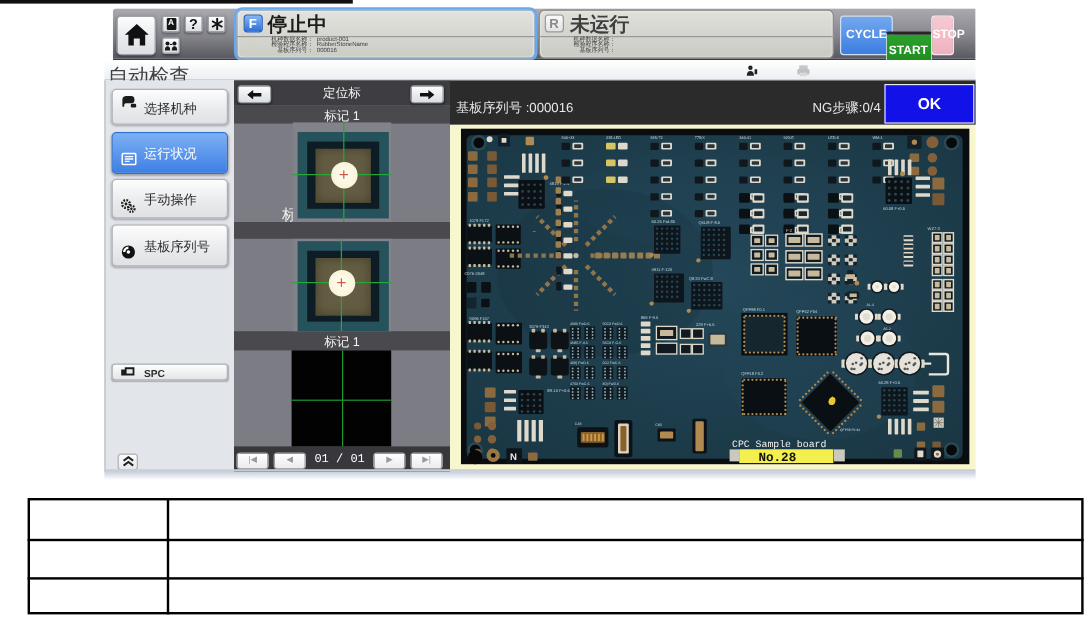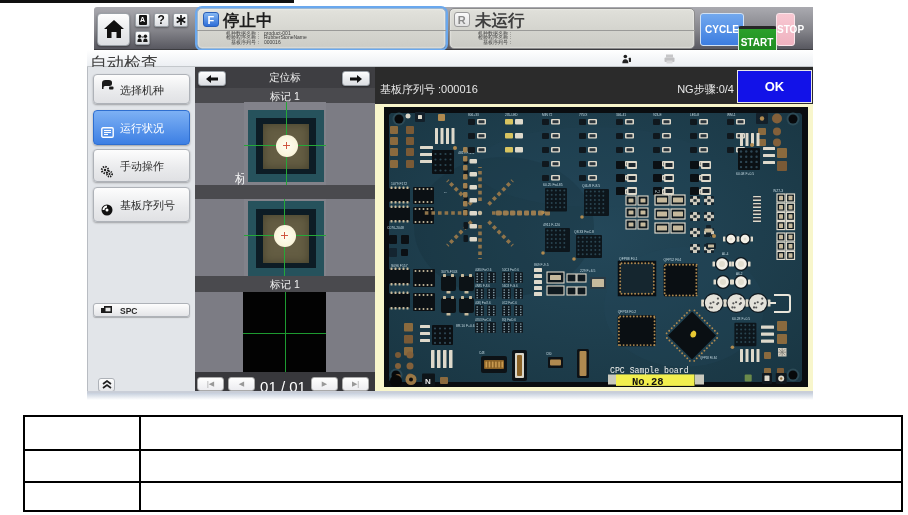--- a/index.html
+++ b/index.html
@@ -153,21 +153,21 @@
 <div class="abs" style="left:156px;top:326px;width:83px;height:1px;background:#1d9a30;"></div>
 <div class="abs" style="left:198px;top:285px;width:1px;height:80px;background:#1d9a30;"></div>
 <div class="abs" style="left:110px;top:370px;width:27px;height:13.5px;background:linear-gradient(#fefefe,#ececf0);border:1px solid #aaa;border-radius:3px;"></div>
       <div class="abs" style="left:110px;top:372px;width:27px;text-align:center;font-size:7px;color:#999;line-height:9px;">|◀</div>
       <div class="abs" style="left:141px;top:370px;width:27px;height:13.5px;background:linear-gradient(#fefefe,#ececf0);border:1px solid #aaa;border-radius:3px;"></div>
       <div class="abs" style="left:141px;top:372px;width:27px;text-align:center;font-size:7px;color:#999;line-height:9px;">◀</div>
       <div class="abs" style="left:224px;top:370px;width:27px;height:13.5px;background:linear-gradient(#fefefe,#ececf0);border:1px solid #aaa;border-radius:3px;"></div>
       <div class="abs" style="left:224px;top:372px;width:27px;text-align:center;font-size:7px;color:#999;line-height:9px;">▶</div>
       <div class="abs" style="left:255px;top:370px;width:27px;height:13.5px;background:linear-gradient(#fefefe,#ececf0);border:1px solid #aaa;border-radius:3px;"></div>
       <div class="abs" style="left:255px;top:372px;width:27px;text-align:center;font-size:7px;color:#999;line-height:9px;">▶|</div>
-      <div class="abs" style="left:170px;top:370.5px;width:52px;text-align:center;font-size:15px;color:#fff;">01 / 01</div>
+      <div class="abs" style="left:170px;top:370.5px;width:52px;text-align:center;font-size:10px;color:#fff;font-family:Liberation Mono, monospace;">01 / 01</div>
 <div class="abs" style="left:288px;top:60px;width:438px;height:37px;background:#2b2b2b;"></div>
 <div class="abs" style="left:293px;top:75px;font-size:11px;color:#e8e8e8;">基板序列号 :000016</div>
 <div class="abs" style="left:560px;top:75px;width:87px;text-align:right;font-size:11px;color:#e8e8e8;">NG步骤:0/4</div>
 <div class="abs" style="left:650px;top:63px;width:75px;height:33px;background:#1212e8;border:1px solid #e8e8e8;color:#fff;font-size:13px;font-weight:bold;text-align:center;line-height:32px;">OK</div>
 <div class="abs" style="left:288px;top:97px;width:438px;height:287px;background:#f8f6cc;"></div>
 <div class="abs" style="left:0px;top:384px;width:726px;height:2px;background:#c9ced8;"></div>
 <svg class="abs" style="left:297px;top:100px;" width="424" height="280" viewBox="0 0 424 280">
         <rect x="0" y="0" width="424" height="280" fill="#0a0d10"></rect>
         <rect x="5" y="6" width="413" height="269" rx="4" fill="#1f3d4d"></rect>
         <radialGradient id="bl" cx="0.5" cy="0.45" r="0.8">

